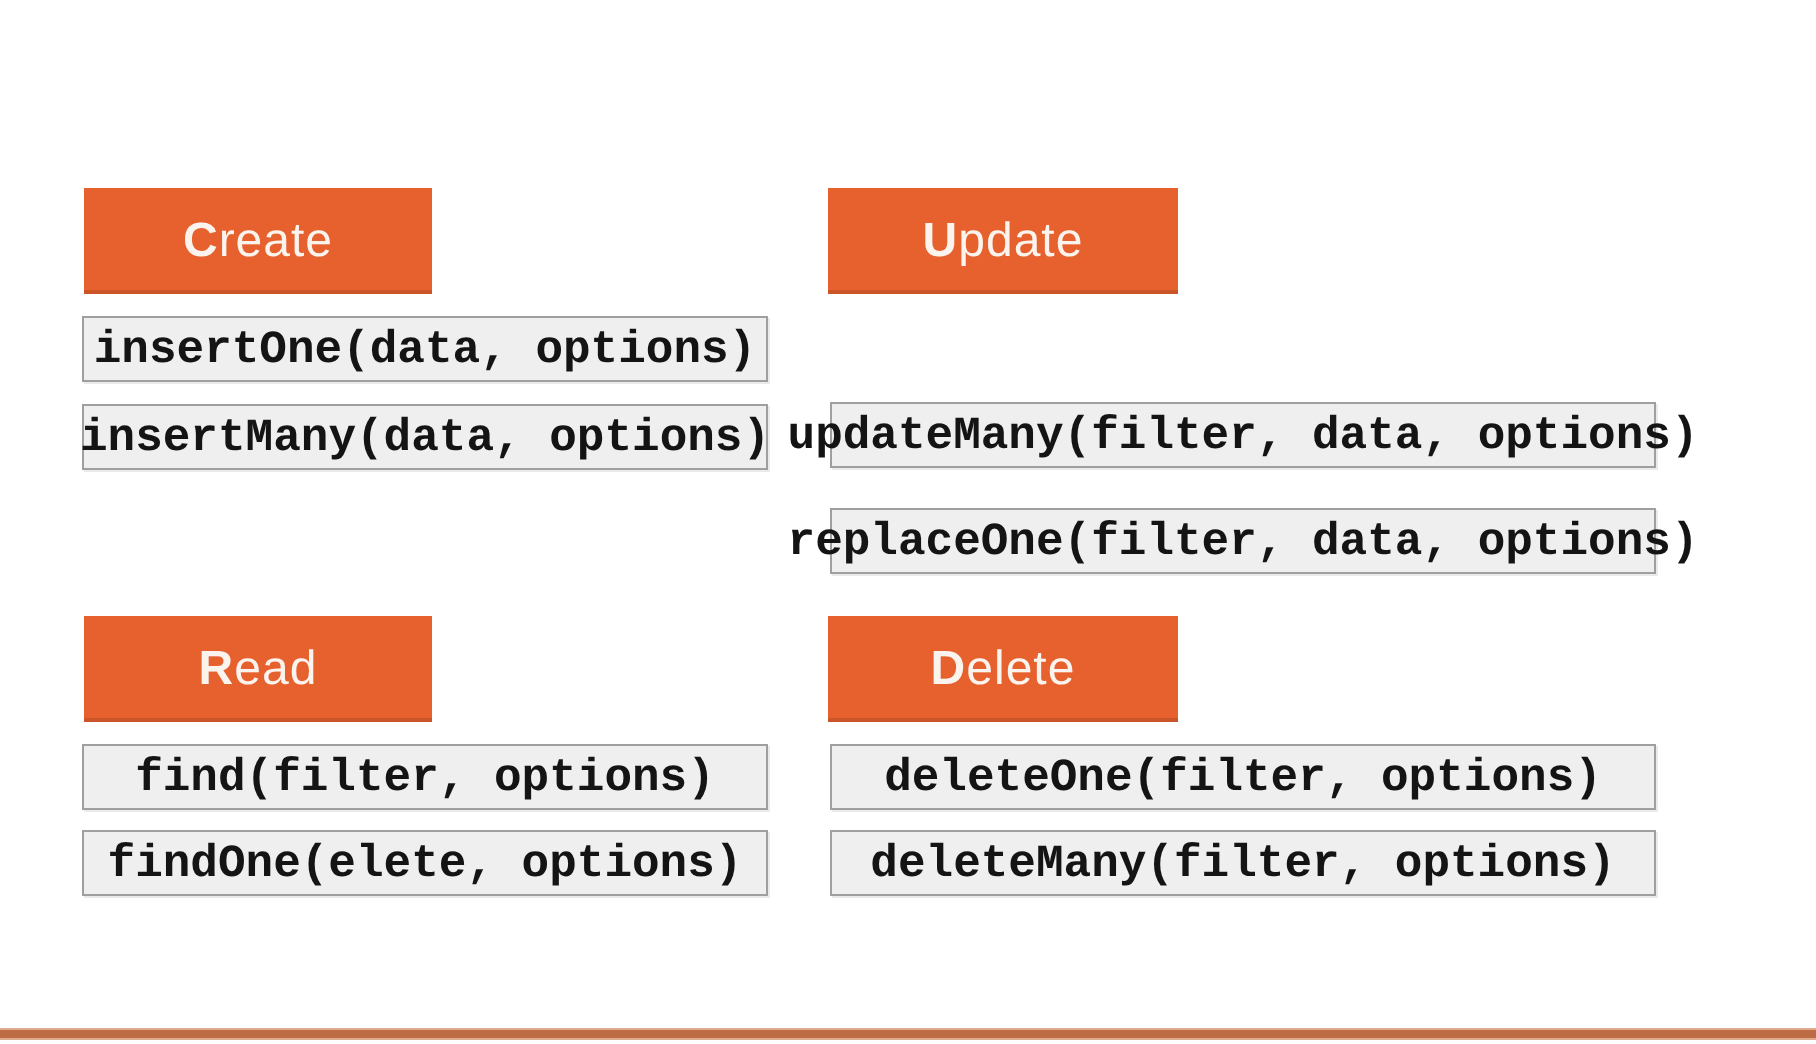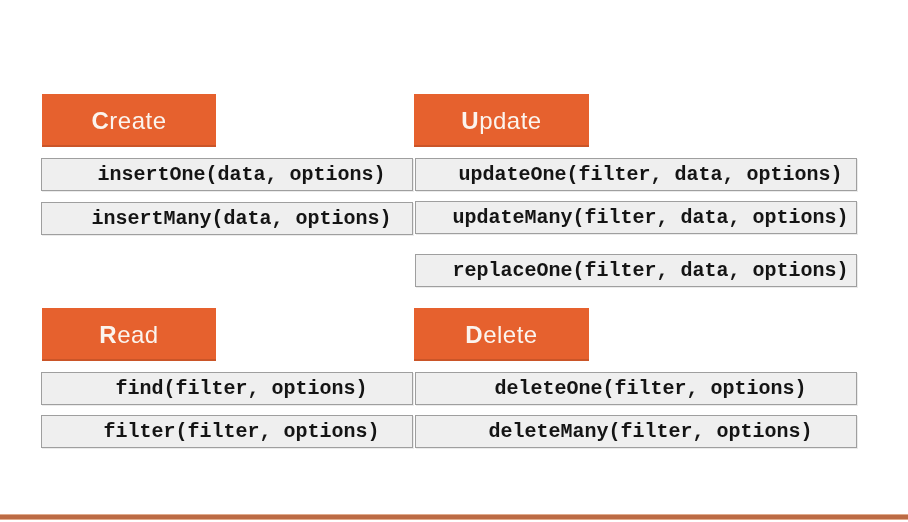--- a/index.html
+++ b/index.html
@@ -47,24 +47,23 @@
     height: 31px;
     box-sizing: content-box;
     background: var(--code_box_bg, #efefef);
     border: 1px solid var(--code_box_border, #9f9f9f);
     box-shadow: 1px 1px 0 rgba(0,0,0,0.08);
     display: flex;
     align-items: center;
     justify-content: center;
     font-family: "Liberation Mono", monospace;
     font-weight: 700;
-    font-size: 20px;
+    font-size: 23px;
     color: var(--code_text, #141414);
     white-space: nowrap;
-    padding-left: 29px;
   }
   .col-left  { left: 41px;  width: 341px; }
   .col-right { left: 415px; width: 411px; }
   .r1 { top: 158px; }
   .r2 { top: 202px; }
   .r2b { top: 201px; text-align: center; }
   .r3 { top: 254px; }
   .r4 { top: 372px; }
   .r5 { top: 415px; }
   .footer-bar {
@@ -92,30 +91,29 @@
     <span class="initial">C</span>
       <span>reate</span>
   </div>
   <div class="code col-left r1">insertOne(data, options)</div>
   <div class="code col-left r2">insertMany(data, options)</div>
 
   <div class="hdr hdr-update">
     <span class="initial">U</span>
       <span>pdate</span>
   </div>
-  <div class="code col-right r1">updateOne(filter, data, options)</div>
   <div class="code col-right r2b">updateMany(filter, data, options)</div>
   <div class="code col-right r3">replaceOne(filter, data, options)</div>
 
   <div class="hdr hdr-read">
     <span class="initial">R</span>
       <span>ead</span>
   </div>
   <div class="code col-left r4">find(filter, options)</div>
-  <div class="code col-left r5">filter(filter, options)</div>
+  <div class="code col-left r5">findOne(elete, options)</div>
 
   <div class="hdr hdr-delete">
     <span class="initial">D</span>
       <span>elete</span>
   </div>
   <div class="code col-right r4">deleteOne(filter, options)</div>
   <div class="code col-right r5">deleteMany(filter, options)</div>
 
   <div class="footer-bar"></div>
 

